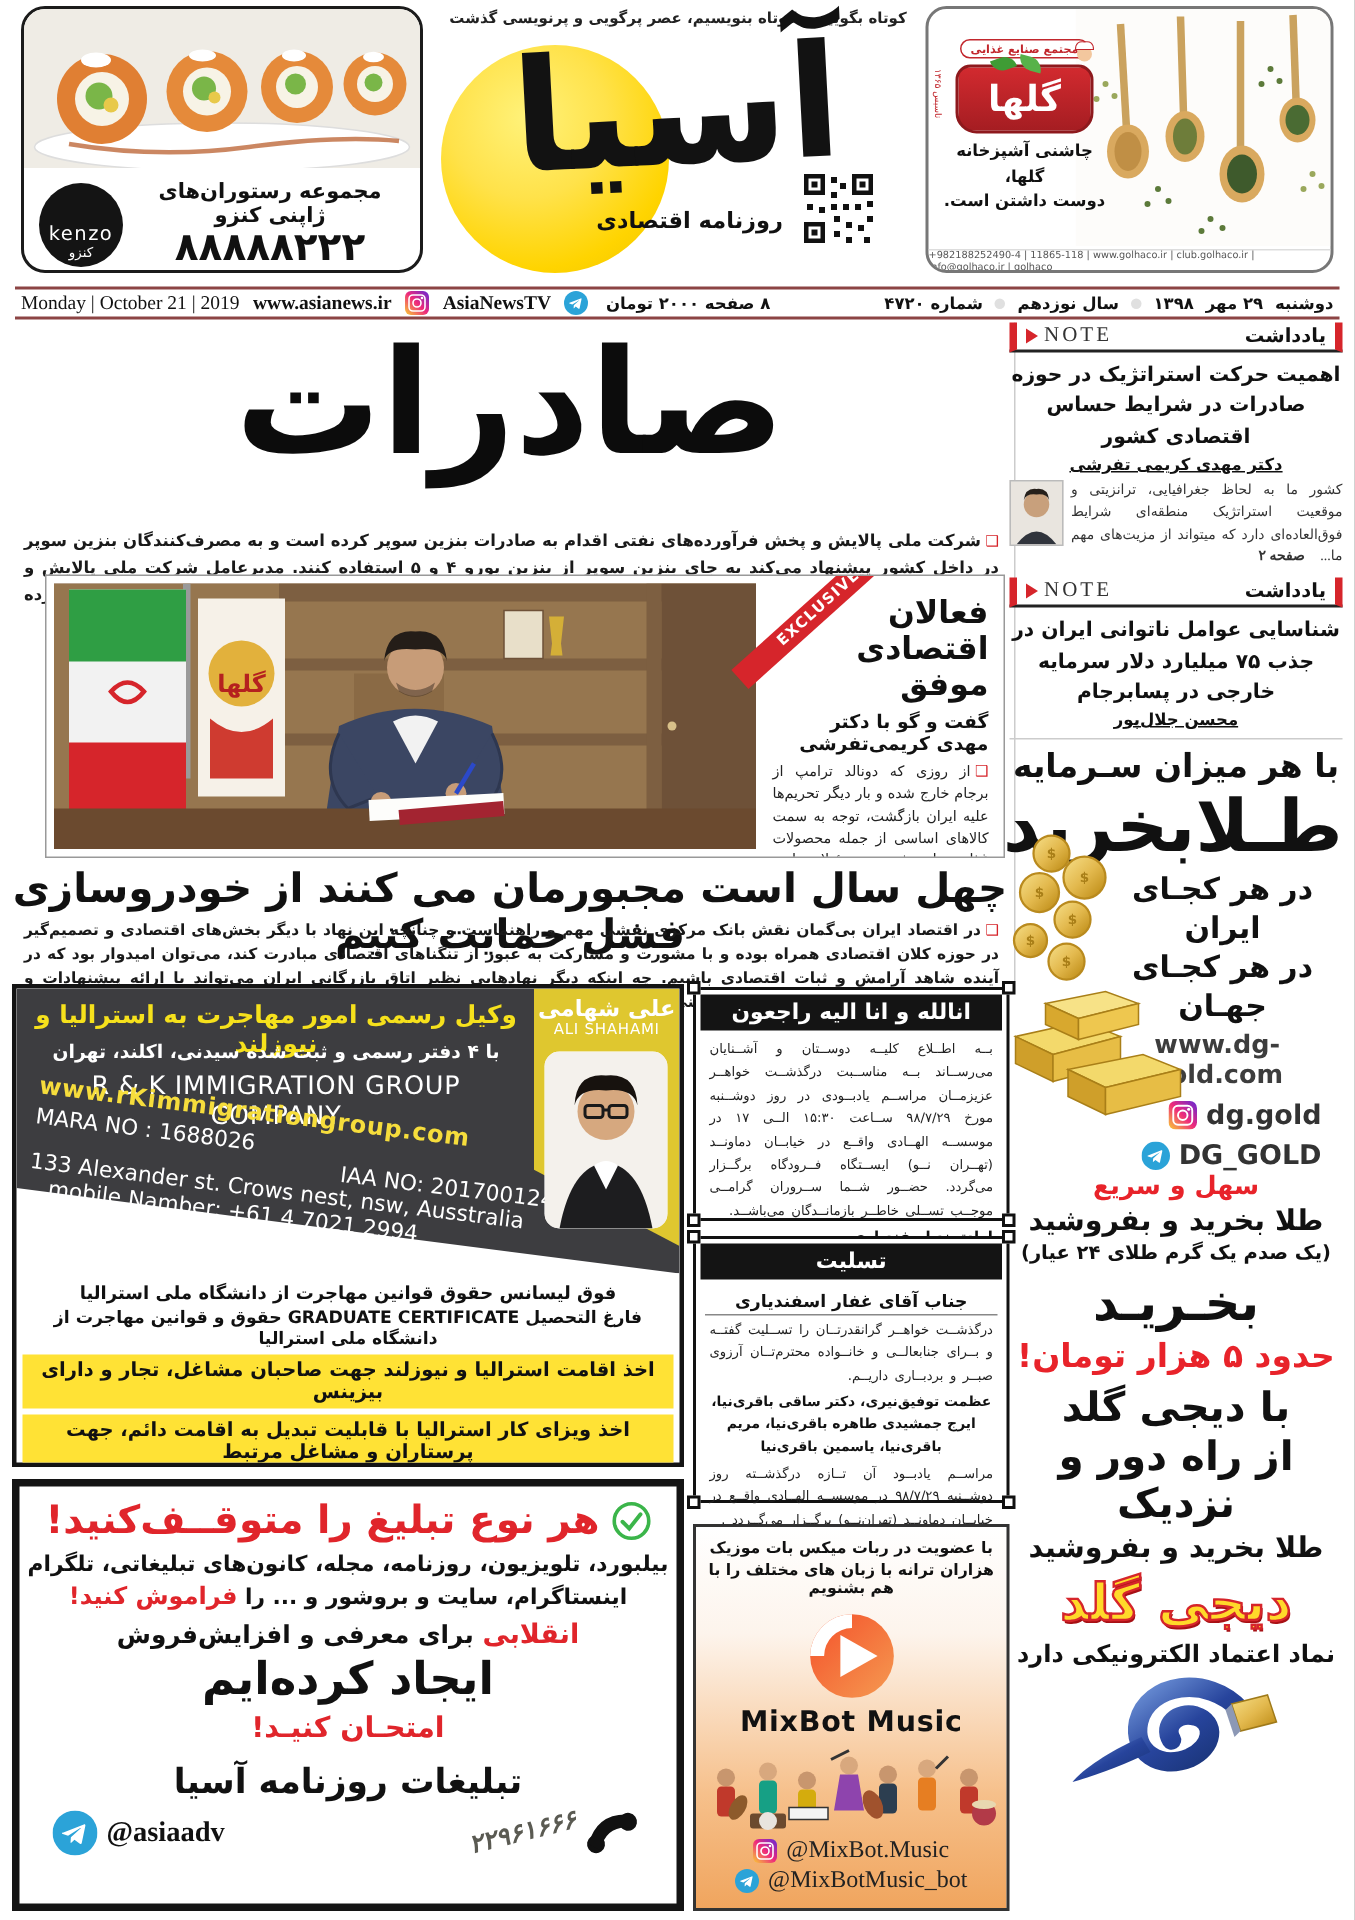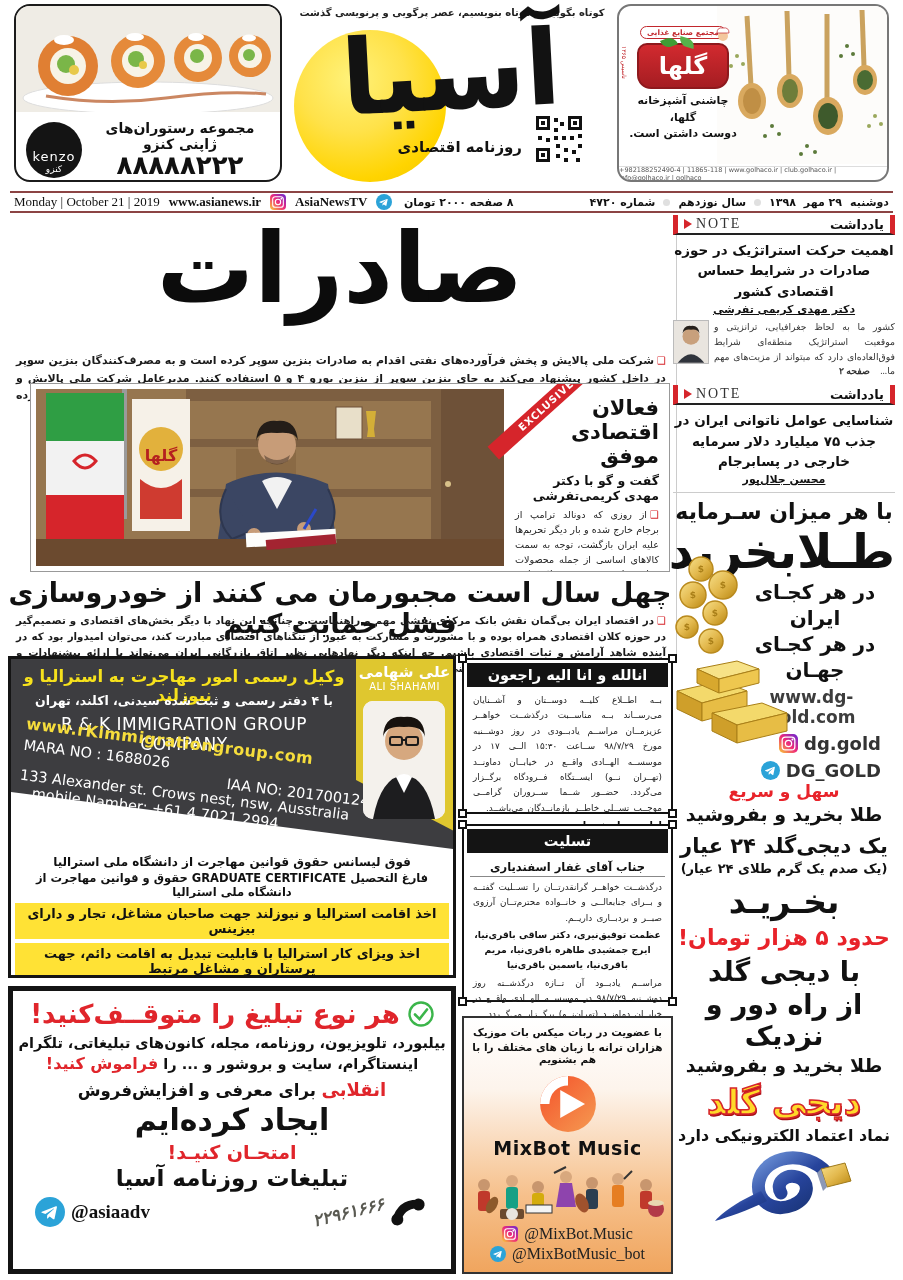--- a/index.html
+++ b/index.html
@@ -157,21 +157,21 @@
              background:#fff; text-align:center; padding-top:8px; }
   .av-r1 { display:flex; align-items:center; justify-content:center; gap:8px; direction:rtl; }
   .av-r1 .t { font-size:26px; font-weight:bold; color:#e0252b; }
   .av-b1 { font-size:14.5px; font-weight:bold; direction:rtl; margin-top:6px; }
   .av-b2 { font-size:14.5px; font-weight:bold; direction:rtl; margin-top:3px; }
   .av-b2 .red { color:#e0252b; font-size:16px; }
   .av-b3 { font-size:16.5px; font-weight:bold; direction:rtl; margin-top:6px; }
   .av-b3 .red { color:#e0252b; font-size:18px; }
   .av-big { font-size:30px; font-weight:bold; direction:rtl; margin-top:2px; }
   .av-r2 { font-size:19px; font-weight:bold; color:#e0252b; direction:rtl; margin-top:4px; }
-  .av-brand { font-size:23px; font-weight:bold; direction:rtl; margin-top:2px; }
+  .av-brand { font-size:23px; font-weight:bold; direction:rtl; margin-top:12px; }
   .av-foot { display:flex; justify-content:space-between; align-items:center; padding:0 22px; margin-top:0px; }
   .av-tg { display:flex; align-items:center; gap:6px; font-family:"Liberation Serif",serif;
            font-size:19px; font-weight:bold; }
   .av-phone { display:flex; align-items:center; gap:2px; }
   .av-num { font-size:17px; font-weight:bold; color:#5a5a52; transform:rotate(-14deg); font-style:italic; letter-spacing:2px; }
 
   
   .obit { position:absolute; left:462px; width:211px; border:2px solid #111; background:#fff; }
   .obit .corn { position:absolute; width:9px; height:9px; background:#fff; border:2px solid #111; z-index:2; }
   .c-tl { left:-6px; top:-6px; } .c-tr { right:-6px; top:-6px; }
@@ -563,21 +563,20 @@
       <div class="g-soc" style="margin-top:6px">
         <svg class="ic16" style="width:19px;height:19px" viewBox="0 0 24 24">
           <circle cx="12" cy="12" r="12" fill="#2ba3d8"></circle>
           <path fill="#fff" d="M5.5 11.8l11.2-4.4c.5-.2 1 .1.8.9l-1.9 9c-.1.6-.5.7-1 .4l-2.9-2.1-1.4 1.3c-.2.2-.4.3-.7.3l.2-2.9 5.3-4.8c.2-.2 0-.3-.3-.1l-6.5 4.1-2.8-.9c-.6-.2-.6-.6 0-.8z"></path>
         </svg>
         <span>DG_GOLD</span>
       </div>
 
       <div class="g-red g-r1">سهل و سریع</div>
       <div class="g-t1">طلا بخرید و بفروشید</div>
-      <div class="g-t2">یک دیجی‌گلد ۲۴ عیار</div>
       <div class="g-t3">(یک صدم یک گرم طلای ۲۴ عیار)</div>
       <div class="g-t4">بخـریـد</div>
       <div class="g-red g-r2">حدود ۵ هزار تومان!</div>
       <div class="g-t5">با دیجی گلد</div>
       <div class="g-t6">از راه دور و نزدیک</div>
       <div class="g-t7">طلا بخرید و بفروشید</div>
       <div class="g-brand">دیجی گلد</div>
       <div class="g-enamad">نماد اعتماد الکترونیکی دارد</div>
 
       <svg class="enamad-logo" viewBox="0 0 150 96">

